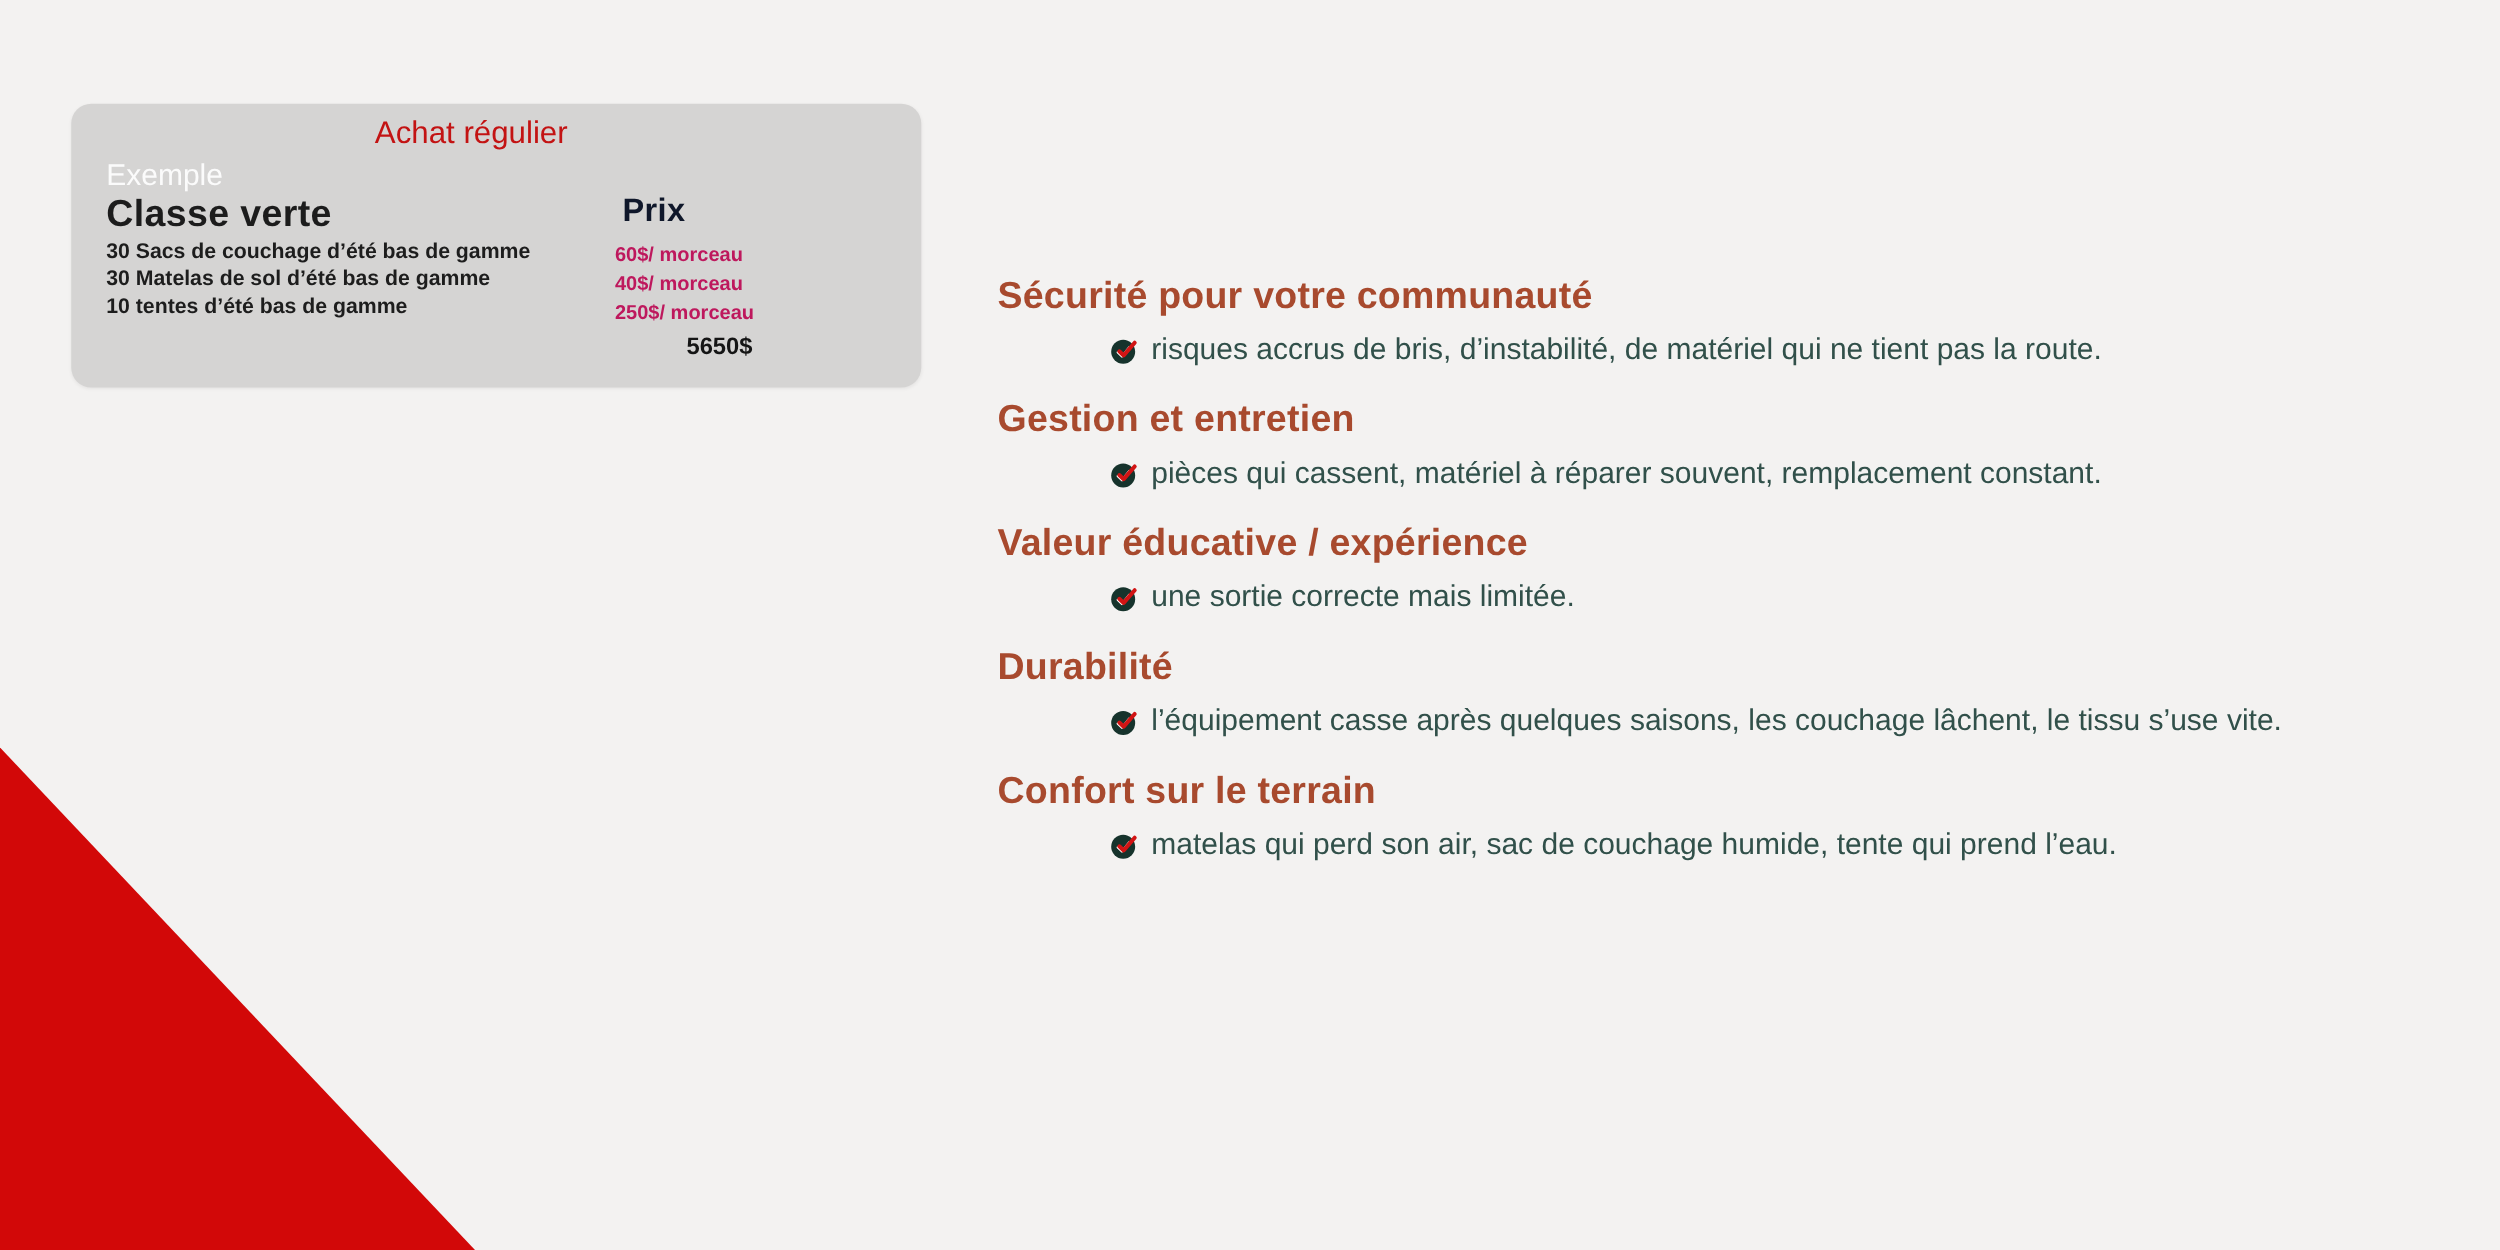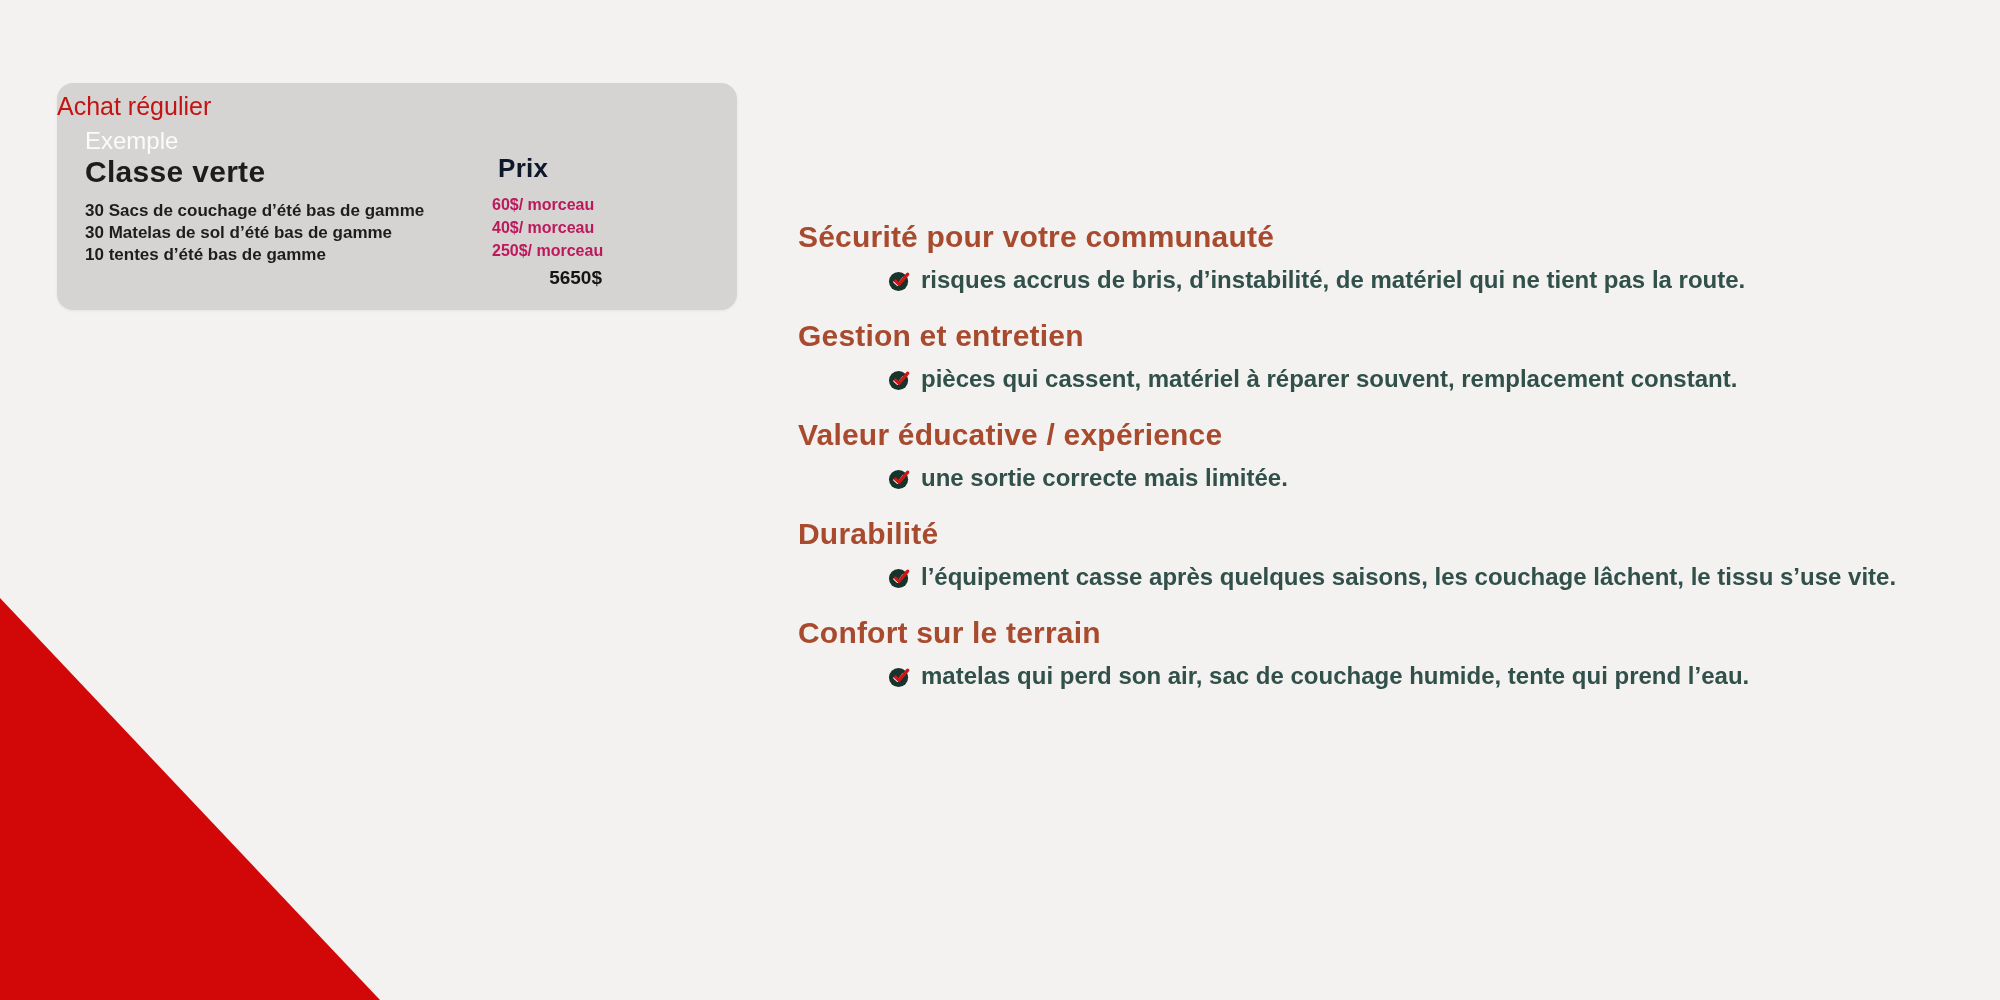--- a/index.html
+++ b/index.html
@@ -16,37 +16,36 @@
     position: absolute;
     left: 57px; top: 83px;
     width: 680px; height: 227px;
     background: #d5d4d3;
     border-radius: 16px;
     box-shadow: 0 1px 3px rgba(0,0,0,0.06);
   }
   .card-title {
     position: absolute;
     left: 0; right: 40px; top: 9px;
-    text-align: left;
+    text-align: center;
     font-size: 25px; font-weight: 500;
     color: #c31313;
   }
   .card-left {
     position: absolute; left: 28px; top: 44px;
   }
   .card-subtitle {
     font-size: 24px; font-weight: 400;
     color: #fbfbfb;
     line-height: 27px;
   }
   .card-heading {
     font-size: 30px; font-weight: 800;
     color: #1c1c1c;
     line-height: 36px;
-    margin-bottom: 10px;
     letter-spacing: 0.3px;
   }
   .card-item-label {
     font-size: 17px; font-weight: 700;
     color: #1d1d1d;
     line-height: 22px;
   }
   .card-right {
     position: absolute; left: 435px; top: 70px;
   }
@@ -91,21 +90,21 @@
   }
   .bullet-row {
     display: flex;
     align-items: center;
     gap: 10px;
     height: 30px;
     margin-bottom: 6px;
   }
   .bullet-icon { width: 23px; height: 23px; flex: 0 0 auto; }
   .bullet-text {
-    font-size: 24px; font-weight: 700;
+    font-size: 24px; font-weight: 400;
     color: #31504a;
     white-space: nowrap;
   }
 
   
   .corner-triangle {
     position: absolute;
     left: 0; top: 598px;
     width: 380px; height: 402px;
     background: #d20808;

